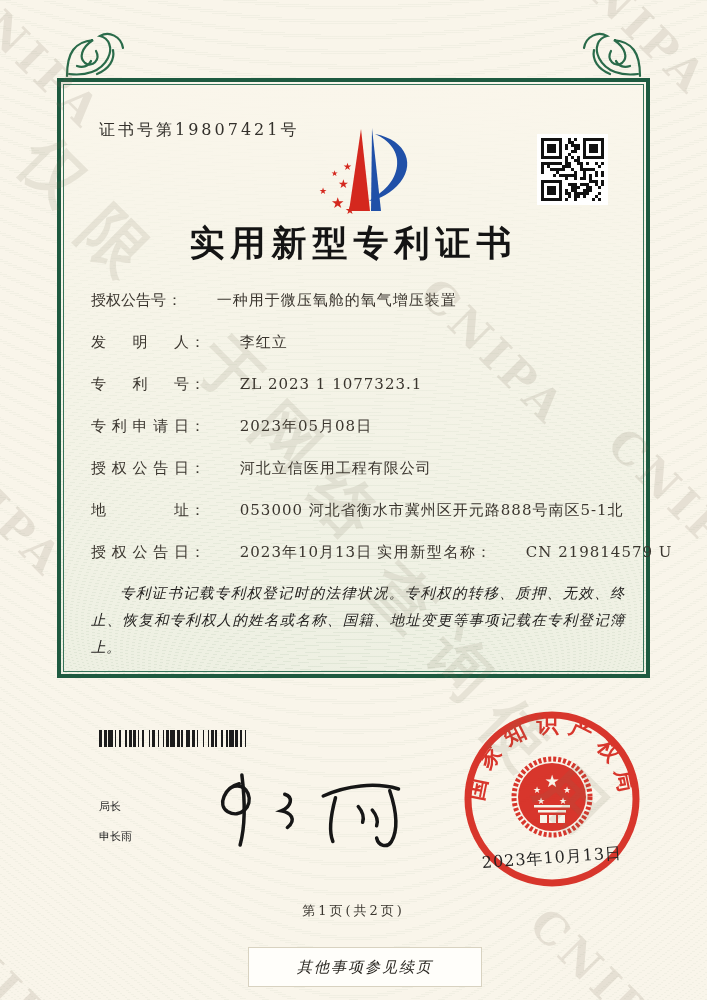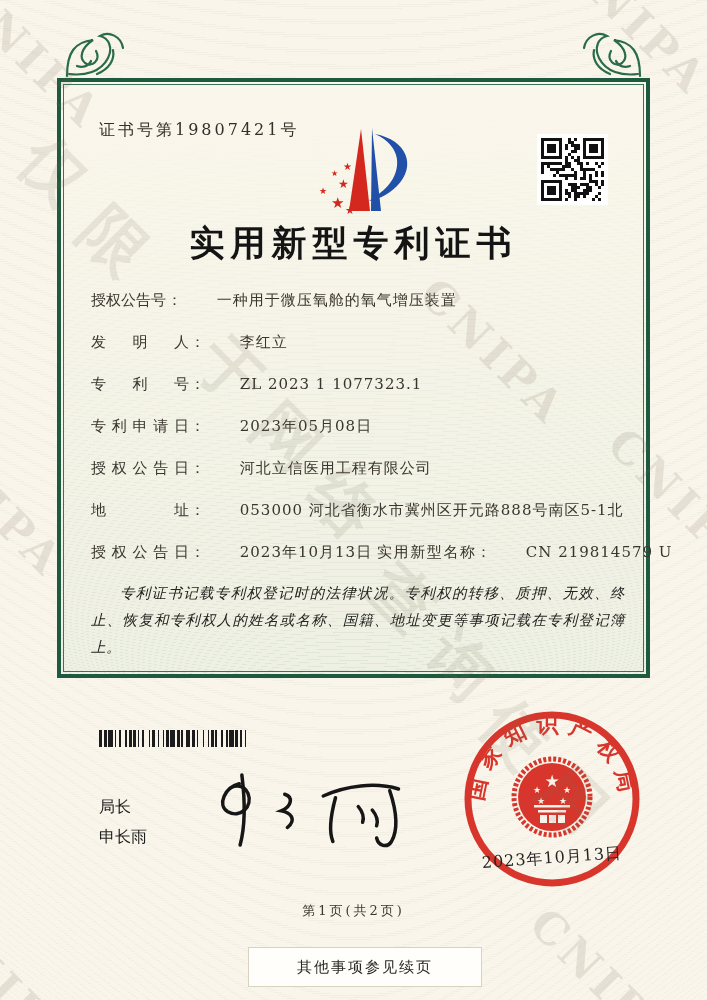--- a/index.html
+++ b/index.html
@@ -39,32 +39,32 @@
   .fvalue{letter-spacing:1px;margin-left:28px;}
   .frow2{position:absolute;left:286px;white-space:nowrap;}
   
   .paras{position:absolute;left:30px;top:498px;width:534px;font-size:14.5px;line-height:1.86;
          font-style:italic;color:#242220;text-align:justify;}
   .paras p{margin:0 0 4px 0;text-indent:2em;letter-spacing:.5px;}
   
   .barcode{position:absolute;left:38px;top:648px;width:198px;height:17px;}
   .barcode span{position:absolute;top:0;height:100%;background:#1c1c1c;}
   .signer{position:absolute;left:38px;top:710px;font-family:"DejaVu Sans","Liberation Sans",sans-serif;
-          font-size:16px;color:#1d1d1d;line-height:30px;}
+          font-size:11px;color:#1d1d1d;line-height:30px;}
   .sig-hand{position:absolute;left:138px;top:682px;}
   .seal{position:absolute;left:401px;top:627px;width:180px;height:180px;}
   .page-num{position:absolute;left:0;top:820px;width:100%;text-align:center;font-size:13px;
             letter-spacing:3px;color:#3c3831;}
   .flourish{position:absolute;bottom:2px;width:72px;height:72px;}
   .flourish.left{left:2px;}
   .flourish.right{right:2px;transform:scaleX(-1);}
   
   .footnote{position:absolute;left:248px;top:947px;width:232px;height:38px;background:#fffefa;
             border:1px solid #d8d2c0;display:flex;align-items:center;justify-content:center;
-            font-size:15px;letter-spacing:2px;color:#2b2823;}
+            font-size:15px;font-style:italic;letter-spacing:2px;color:#2b2823;}
   
   .wm{position:absolute;inset:0;pointer-events:none;z-index:9;}
   .wm span{position:absolute;transform:rotate(45deg);transform-origin:left top;
            color:rgba(118,108,88,.15);font-weight:bold;}
   .wm .en{font-size:44px;letter-spacing:5px;font-family:"DejaVu Serif","Liberation Serif",serif;}
   .wm .zh{font-size:64px;font-family:"DejaVu Serif","Liberation Serif",serif;color:rgba(118,108,88,.13);}
   .content-layer{position:relative;z-index:2;}
 </style>
 </head>
 <body>

